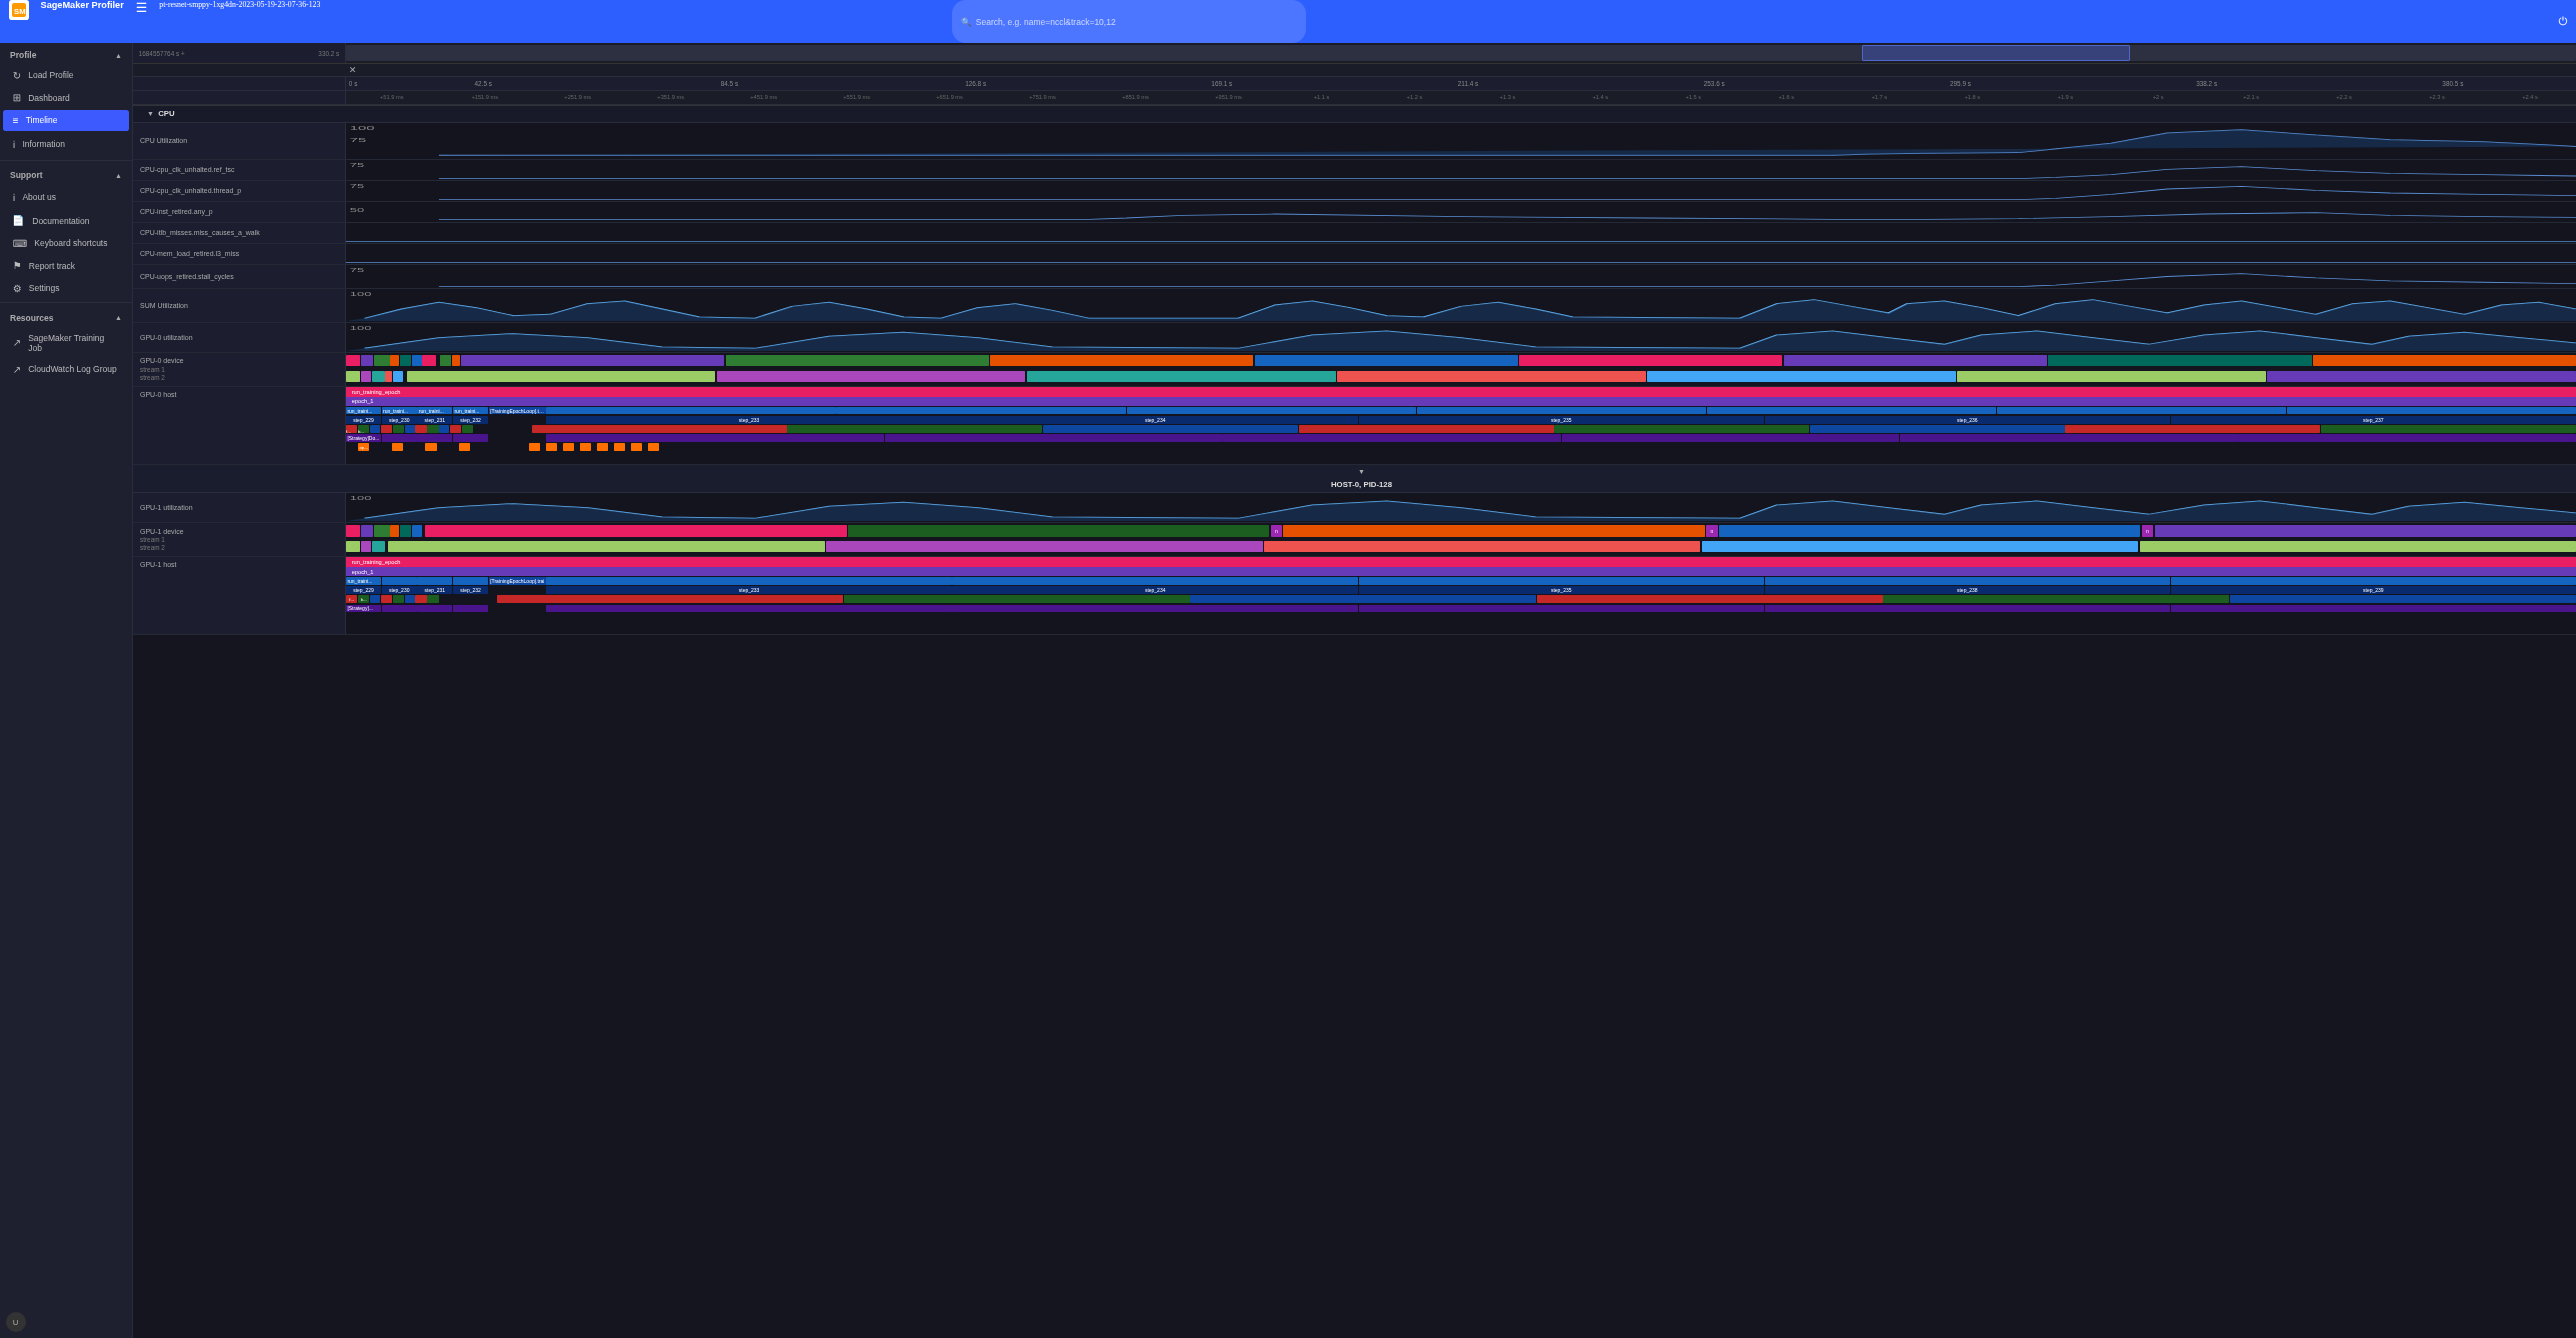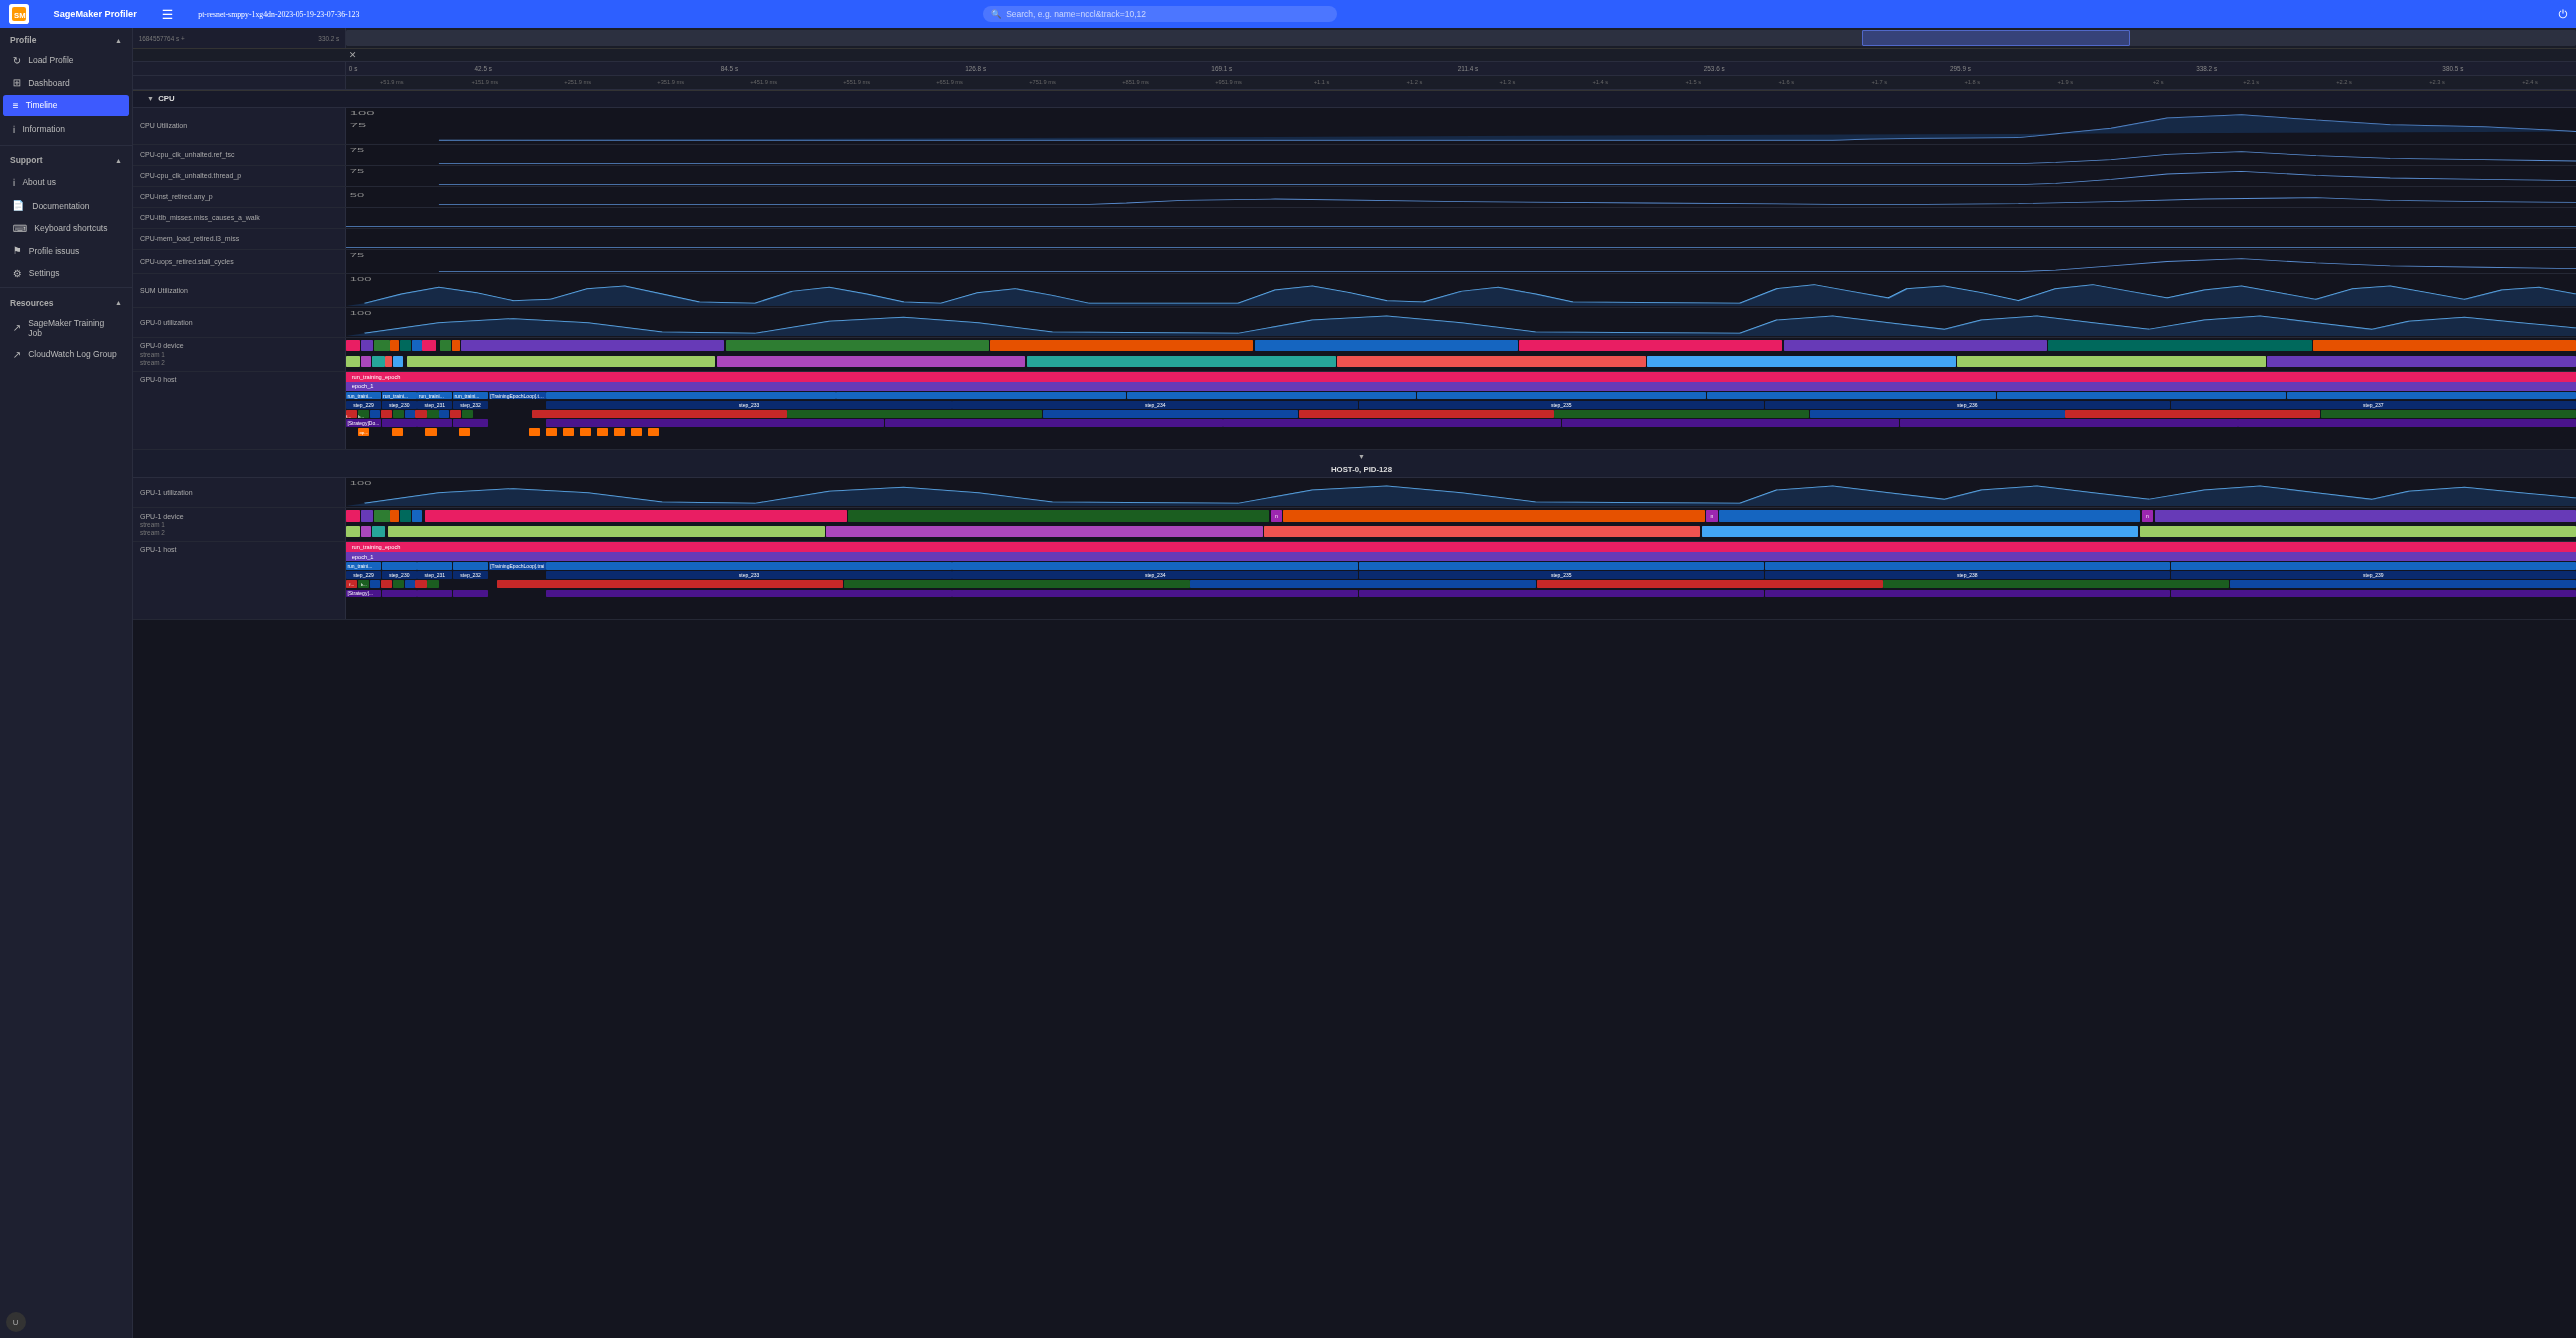--- a/index.html
+++ b/index.html
@@ -1,20 +1,20 @@
 <!DOCTYPE html>
 <html style="font-size:11.3px"><head>
   <meta charset="utf-8">
   <style>
     * { box-sizing: border-box; margin: 0; padding: 0; }
     body { font-family: -apple-system, BlinkMacSystemFont, 'Segoe UI', sans-serif; background: #1a1a2e; color: #ccc; font-size: 8.5px; display: flex; flex-direction: column; height: 100vh; overflow: hidden; }
 
     
     #topbar {
-      display: flex; align-items: center; background: #2d5fff; height: 28px; padding: 0 8.5px; gap: 25px; flex-shrink: 0;
+      display: flex; background: #2d5fff; height: 43px; padding: 0 8.5px; gap: 12px; flex-shrink: 0;
     }
     #topbar .app-logo { width: 20px; height: 20px; background: white; border-radius: 2.8px; display: flex; align-items: center; justify-content: center; flex-shrink: 0; }
     #topbar .app-logo svg { width: 14px; height: 14px; }
     #topbar .search-bar { flex: 1; max-width: 354px; display: flex; align-items: center; background: rgba(255,255,255,0.15); border-radius: 14px; padding: 2.8px 8.5px; gap: 4.3px; }
     #topbar .search-bar input { background: transparent; border: none; outline: none; color: white; font-size: 8.5px; flex: 1; }
     #topbar .search-bar input::placeholder { color: rgba(255,255,255,0.7); }
     #topbar .right-icons { margin-left: auto; display: flex; gap: 5.7px; align-items: center; }
 
     
     #main { display: flex; flex: 1; overflow: hidden; }
@@ -118,21 +118,21 @@
     <div class="sidebar-item">
       <span class="si-icon">📄</span>
       <span>Documentation</span>
     </div>
     <div class="sidebar-item">
       <span class="si-icon">⌨</span>
       <span>Keyboard shortcuts</span>
     </div>
     <div class="sidebar-item">
       <span class="si-icon">⚑</span>
-      <span>Profile issuus</span>
+      <span>Report track</span>
     </div>
     <div class="sidebar-item">
       <span class="si-icon">⚙</span>
       <span>Settings</span>
     </div>
     <div class="sidebar-divider"></div>
 
     <div class="sidebar-section-header">
       <span>Resources</span>
       <span class="chevron">▲</span>

